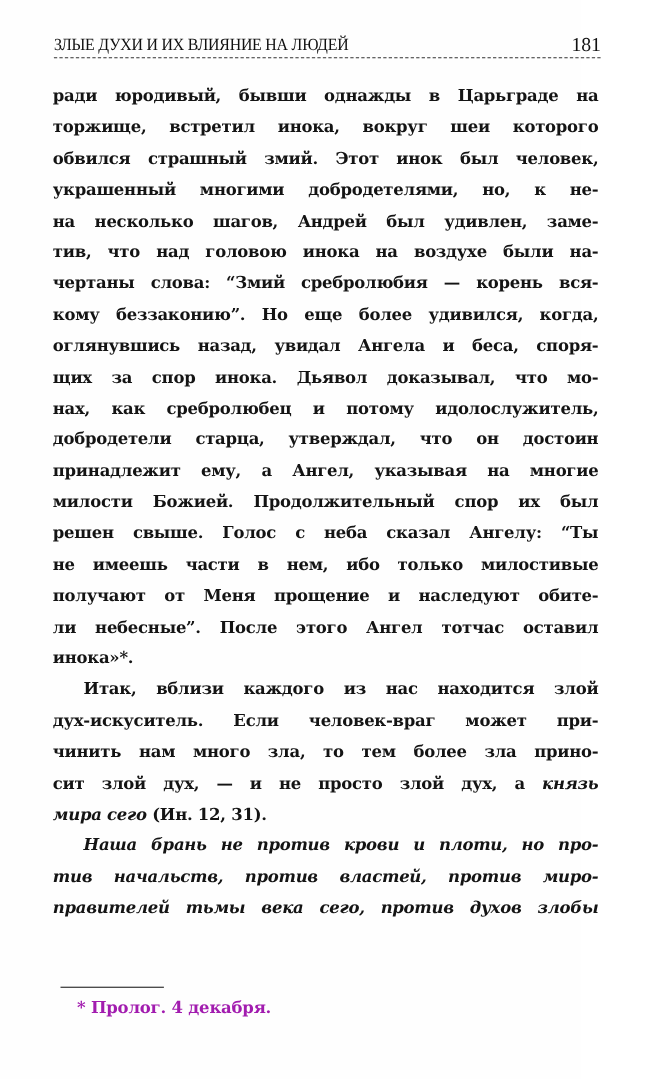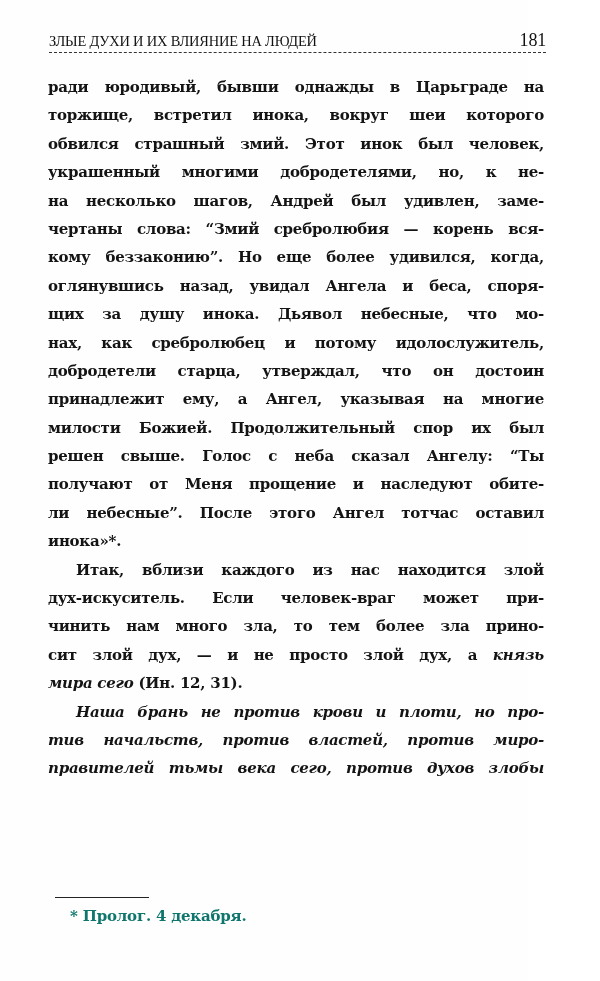--- a/index.html
+++ b/index.html
@@ -26,21 +26,21 @@
   .line.last { text-align-last: left; }
   .line.indent { padding-left: 28px; }
   .ital { font-style: italic; }
   .fn-rule {
     position: absolute; left: 55px; top: 897px; width: 94px; height: 0;
     border-top: 1.5px solid #222222;
   }
   .footnote {
     position: absolute; left: 70px; top: 907px;
     font-family: "DejaVu Serif", "Liberation Serif", serif;
-    font-size: 15px; font-weight: bold; color: #0f766e; white-space: nowrap;
+    font-size: 15px; font-weight: bold; color: #a21caf; white-space: nowrap;
     letter-spacing: -0.2px;
   }
 </style>
 </head>
 <body>
 
 <div class="page">
 
   <div class="running-head">
     <span class="rh-title">ЗЛЫЕ ДУХИ И ИХ ВЛИЯНИЕ НА ЛЮДЕЙ</span>
@@ -48,29 +48,31 @@
   </div>
   <div class="rh-rule"></div>
 
   <div class="body-text">
     <div>
       <span class="line">ради юродивый, бывши однажды в Царьграде на</span>
       <span class="line">торжище, встретил инока, вокруг шеи которого</span>
       <span class="line">обвился страшный змий. Этот инок был человек,</span>
       <span class="line">украшенный многими добродетелями, но, к не-</span>
       <span class="line">на несколько шагов, Андрей был удивлен, заме-</span>
+      <span class="line">тив, что над головою инока на воздухе были на-</span>
       <span class="line">чертаны слова: “Змий сребролюбия — корень вся-</span>
       <span class="line">кому беззаконию”. Но еще более удивился, когда,</span>
       <span class="line">оглянувшись назад, увидал Ангела и беса, споря-</span>
-      <span class="line">щих за душу инока. Дьявол небесные, что мо-</span>
+      <span class="line">щих за спор инока. Дьявол доказывал, что мо-</span>
       <span class="line">нах, как сребролюбец и потому идолослужитель,</span>
       <span class="line">добродетели старца, утверждал, что он достоин</span>
       <span class="line">принадлежит ему, а Ангел, указывая на многие</span>
       <span class="line">милости Божией. Продолжительный спор их был</span>
       <span class="line">решен свыше. Голос с неба сказал Ангелу: “Ты</span>
+      <span class="line">не имеешь части в нем, ибо только милостивые</span>
       <span class="line">получают от Меня прощение и наследуют обите-</span>
       <span class="line">ли небесные”. После этого Ангел тотчас оставил</span>
       <span class="line last">инока»*.</span>
     </div>
 
     <div>
       <span class="line indent">Итак, вблизи каждого из нас находится злой</span>
       <span class="line">дух-искуситель. Если человек-враг может при-</span>
       <span class="line">чинить нам много зла, то тем более зла прино-</span>
       <span class="line"><span>сит злой дух, — и не просто злой дух, а </span><span class="ital">князь</span></span>

